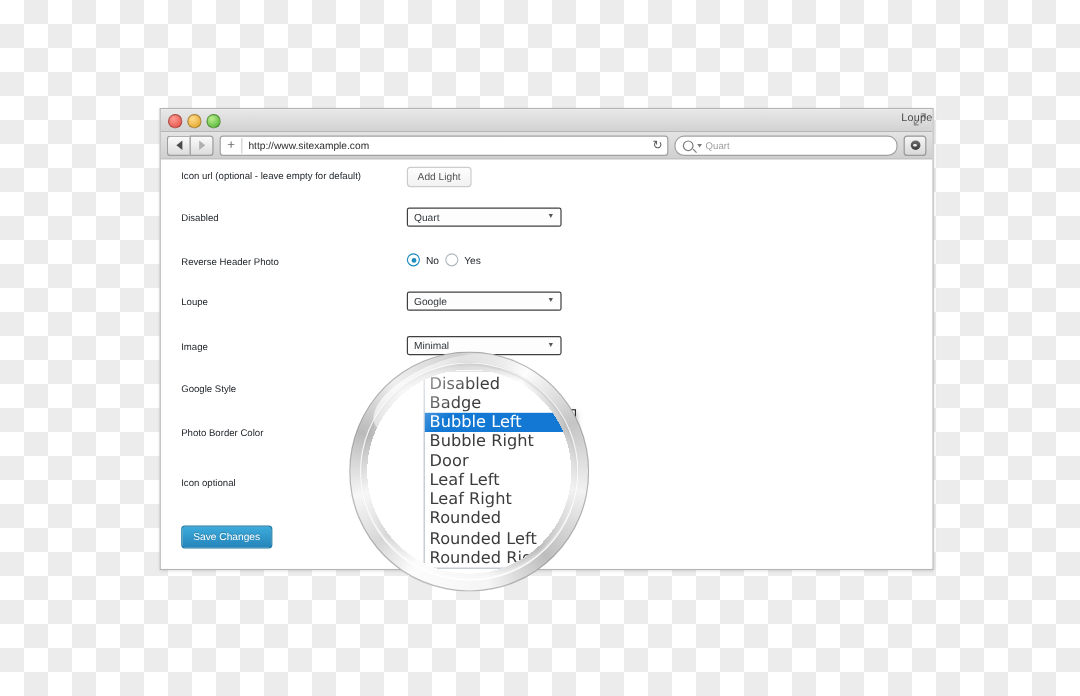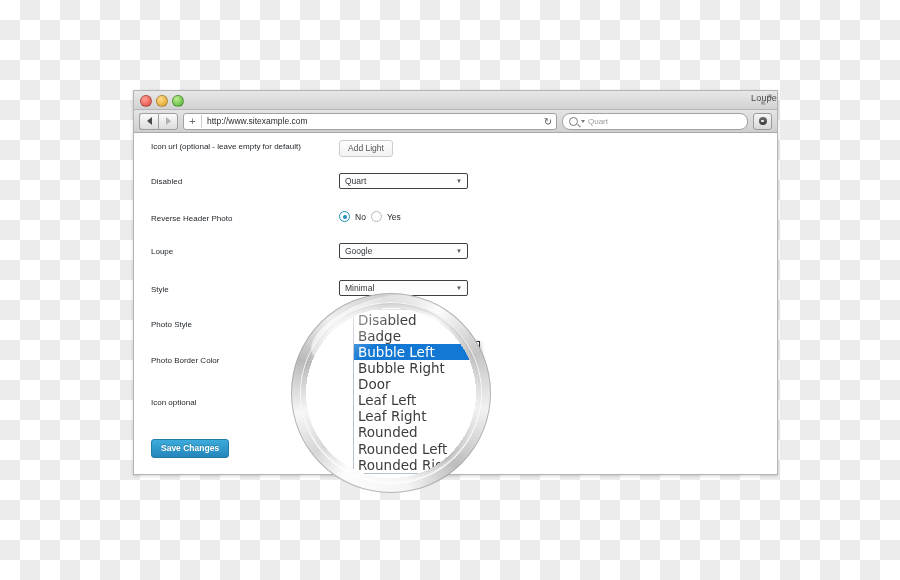--- a/index.html
+++ b/index.html
@@ -133,21 +133,21 @@
 
   .radios{display:flex;align-items:flex-end;gap:5px;font-size:8.5px;color:#23282d;}
   .radio{
     width:9px;height:9px;border-radius:50%;border:1px solid #b4b9be;background:#fff;
     display:inline-flex;align-items:center;justify-content:center;flex:none;
   }
   .radio.on{border-color:#1e8cbe;}
   .radio.on::after{content:"";width:4px;height:4px;border-radius:50%;background:#1e8cbe;}
 
   .btn-blue{
-    display:inline-block;font-size:8.5px;color:#fff;font-weight:700;
+    display:inline-block;font-size:8.5px;color:#fff;font-weight:400;
     background:linear-gradient(#3cabdb,#2585ba);
     border:1px solid #1f7ba8;border-radius:3px;
     padding:4px 9px;line-height:1.1;
     text-shadow:0 -1px 0 rgba(0,0,0,.2);
   }
 
   
   .native-list{
     position:absolute;left:214px;top:208px;width:130px;height:70px;
     background:#fff;border:1px solid #2a2a2a;
@@ -290,29 +290,29 @@
     </div>
 
     <div class="flabel" style="top:114px">Loupe</div>
     <div class="fctl" style="top:110px">
       <div class="sel">
         <span>Google</span>
         <span class="caret">▼</span>
       </div>
     </div>
 
-    <div class="flabel" style="top:152px">Style</div>
+    <div class="flabel" style="top:152px">Image</div>
     <div class="fctl" style="top:147px">
       <div class="sel">
         <span>Minimal</span>
         <span class="caret">▼</span>
       </div>
     </div>
 
-    <div class="flabel" style="top:187px">Photo Style</div>
+    <div class="flabel" style="top:187px">Google Style</div>
 
     <div class="flabel" style="top:223px">Photo Border Color</div>
 
     <div class="flabel" style="top:265px">Icon optional</div>
 
     <div class="fctl" style="left:17px;top:304px">
       <span class="btn-blue">Save Changes</span>
     </div>
 
     <div class="native-list"></div>

